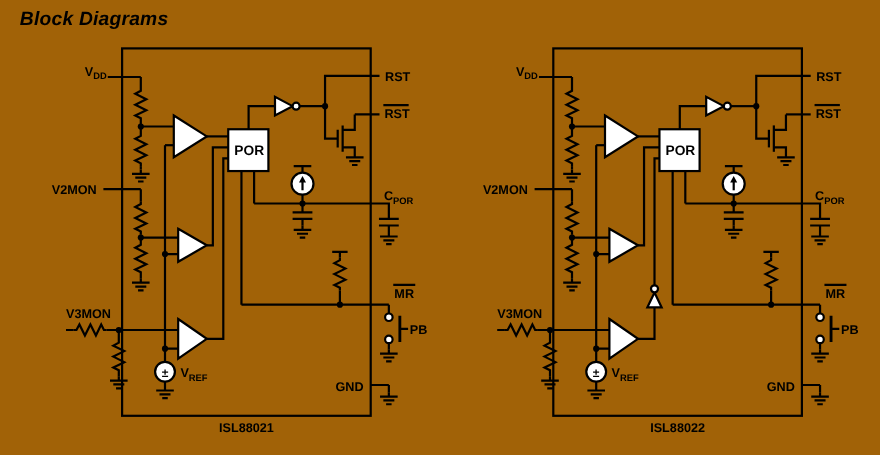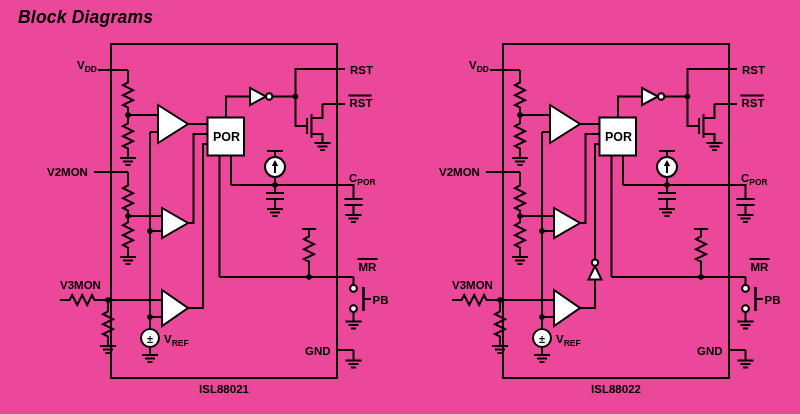--- a/index.html
+++ b/index.html
@@ -1,16 +1,16 @@
 <!DOCTYPE html>
 <html><head>
 <meta charset="utf-8">
 <style>
   html,body{margin:0;padding:0;background:#fff;}
-  .stage{position:relative;width:800px;height:414px;background:#ec4899;overflow:hidden;
+  .stage{position:relative;width:800px;height:414px;background:#a16207;overflow:hidden;
          font-family:"Liberation Sans",sans-serif;}
   .title{position:absolute;left:18px;top:7px;font-size:17.5px;font-weight:bold;
          font-style:italic;color:#000;letter-spacing:0.2px;}
   figure.diagram{position:absolute;top:0;left:0;margin:0;padding:0;}
   figure.diagram.right{left:392px;}
   svg{display:block;}
   .w{stroke:#000;stroke-width:2;fill:none;stroke-linecap:butt;stroke-linejoin:miter;}
   .w25{stroke:#000;stroke-width:2.6;fill:none;}
   .shape{fill:#fff;stroke:#000;stroke-width:2;stroke-linejoin:miter;}
   .solid{fill:#000;stroke:none;}

